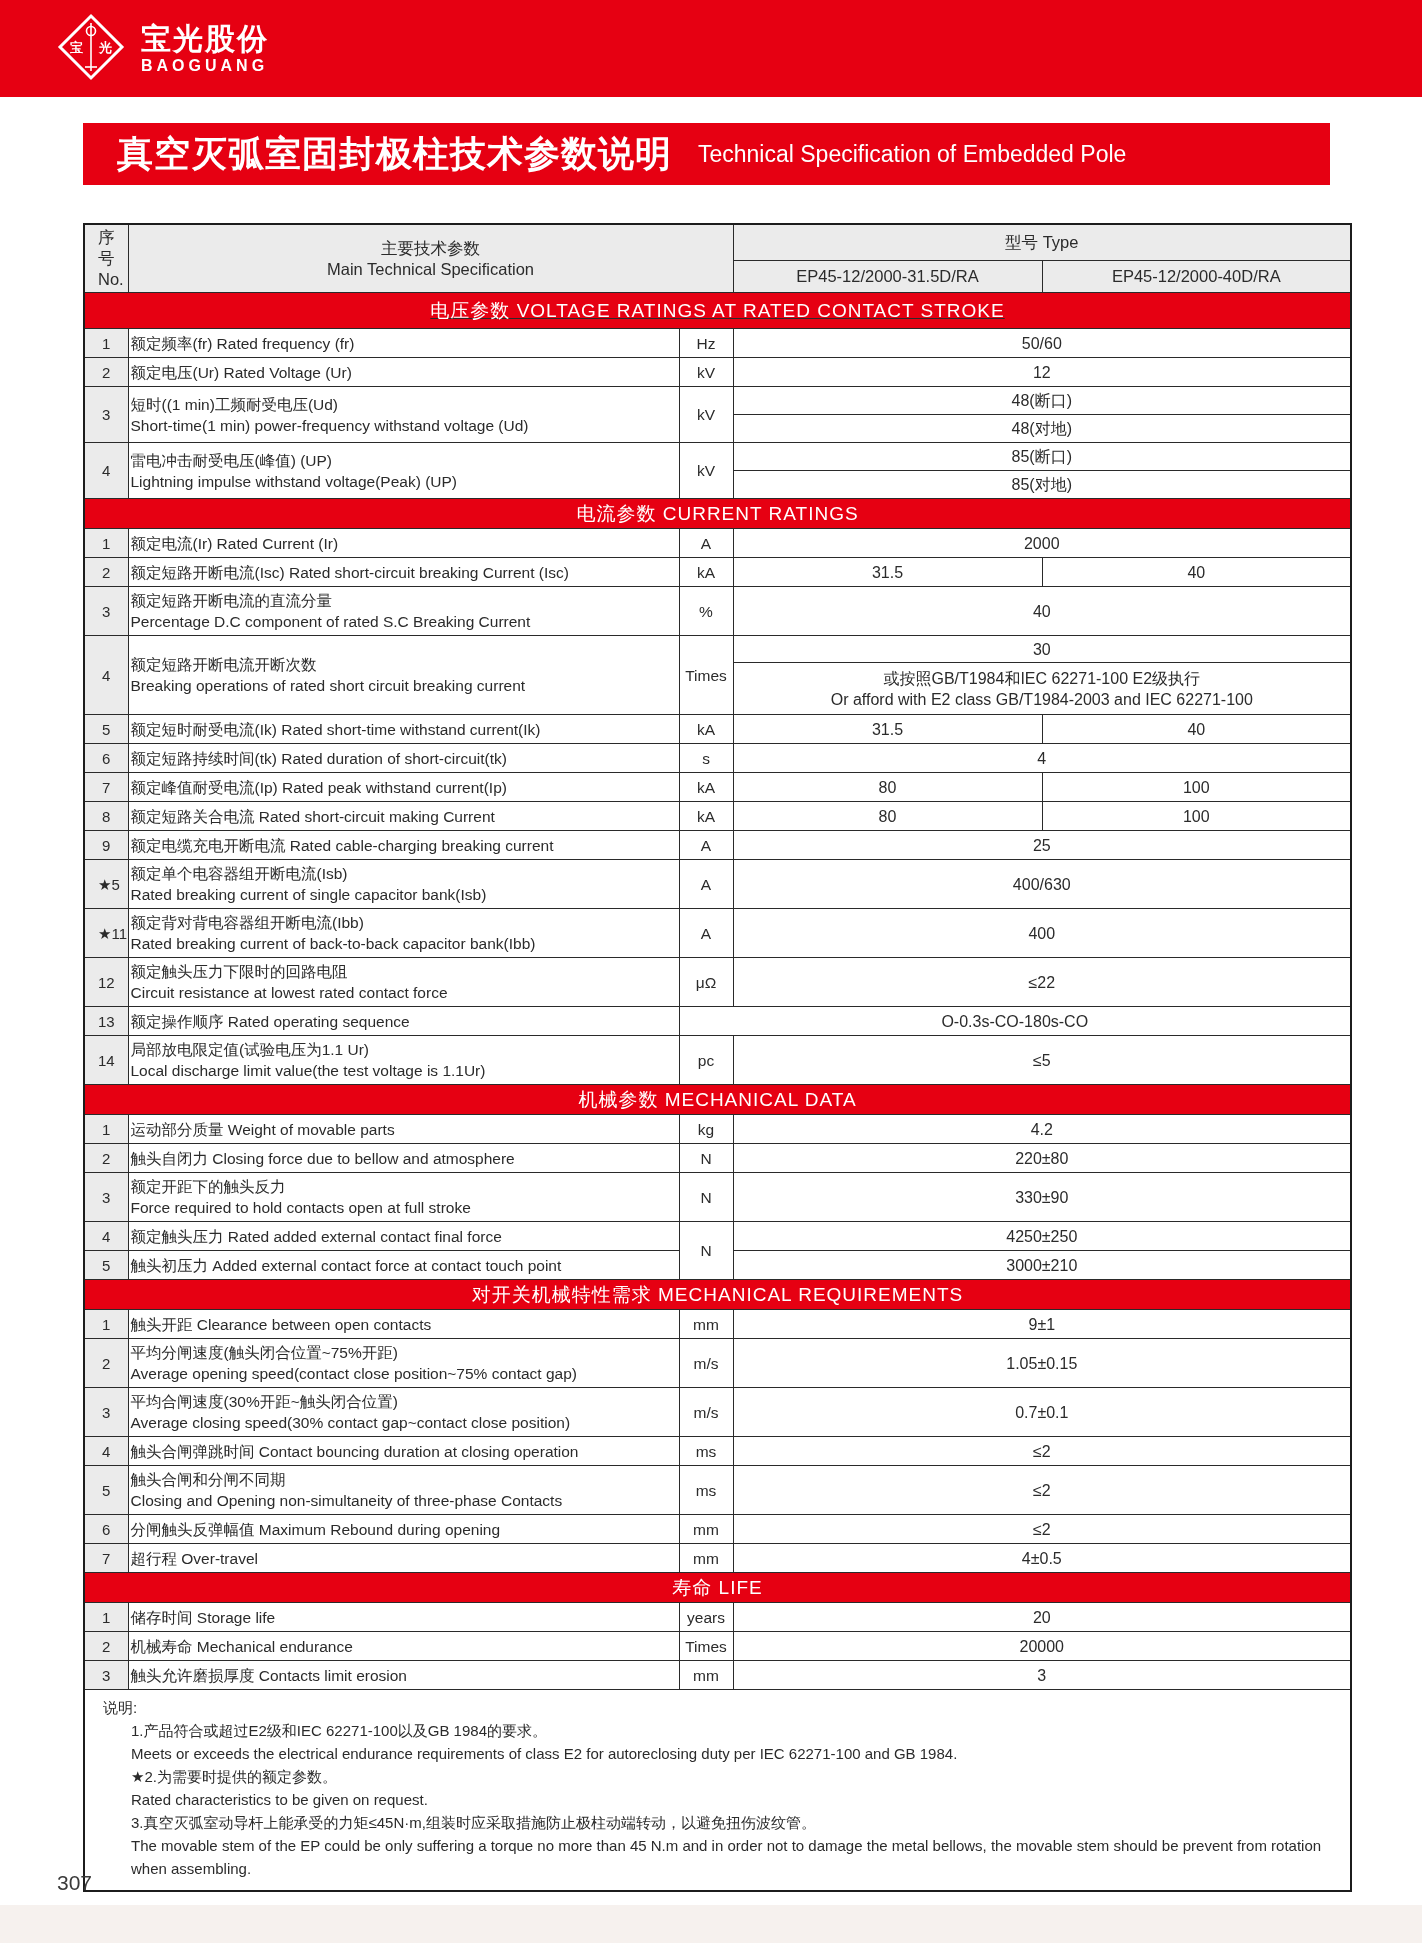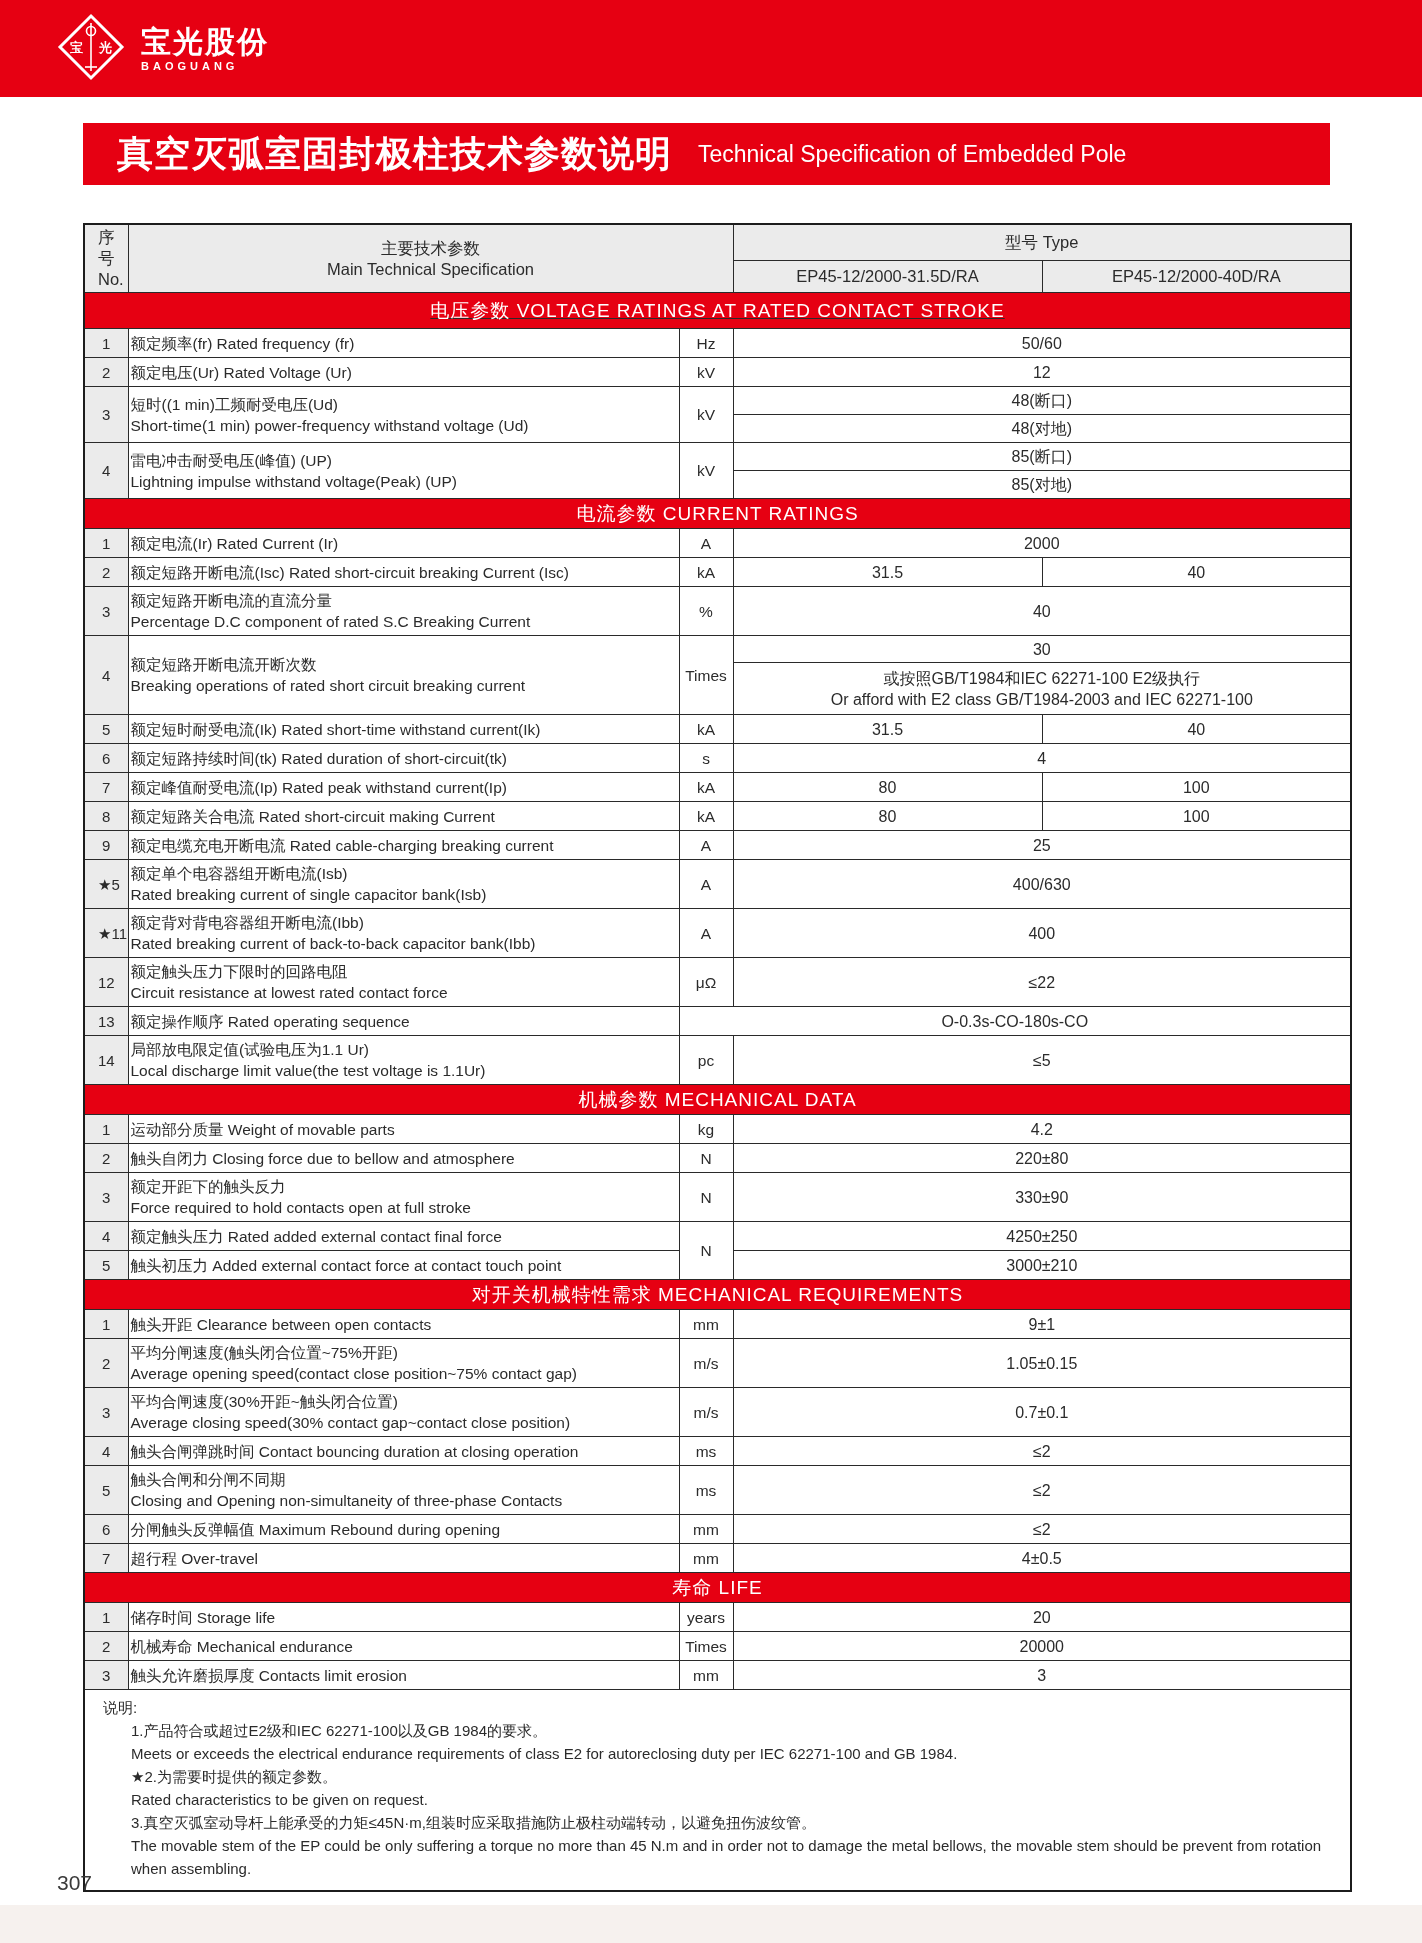--- a/index.html
+++ b/index.html
@@ -4,21 +4,21 @@
 <style>
   :root{ --red:#e60012; }
   html,body{margin:0;padding:0;background:#fff;}
   .page{position:relative;width:1422px;height:1943px;background:#fff;overflow:hidden;
         font-family:"Liberation Sans","DejaVu Sans",sans-serif;color:#2b2b2b;}
   
   .topband{height:97px;background:var(--red);display:flex;align-items:center;
            padding-left:55px;box-sizing:border-box;}
   .brand{display:flex;align-items:center;gap:14px;color:#fff;}
   .brand-text .cn{font-size:30px;font-weight:bold;letter-spacing:2px;line-height:32px;}
-  .brand-text .en{font-size:11px;font-weight:bold;letter-spacing:4px;margin-top:2px;}
+  .brand-text .en{font-size:16px;font-weight:bold;letter-spacing:4px;margin-top:2px;}
   
   .titlebar{margin:26px 0 0 83px;width:1247px;height:62px;background:var(--red);
             display:flex;align-items:center;padding-left:34px;box-sizing:border-box;gap:26px;}
   .title-cn{color:#fff;font-size:36px;font-weight:bold;letter-spacing:1px;white-space:nowrap;}
   .title-en{color:#fff;font-size:23px;white-space:nowrap;}
   
   .tablewrap{margin:38px 0 0 83px;}
   table{border-collapse:collapse;table-layout:fixed;width:1267px;border:2.5px solid #1c1c1c;}
   td{border:1.6px solid #2a2a2a;padding:2px 6px;font-size:15.5px;line-height:21px;
      vertical-align:middle;overflow:hidden;}

